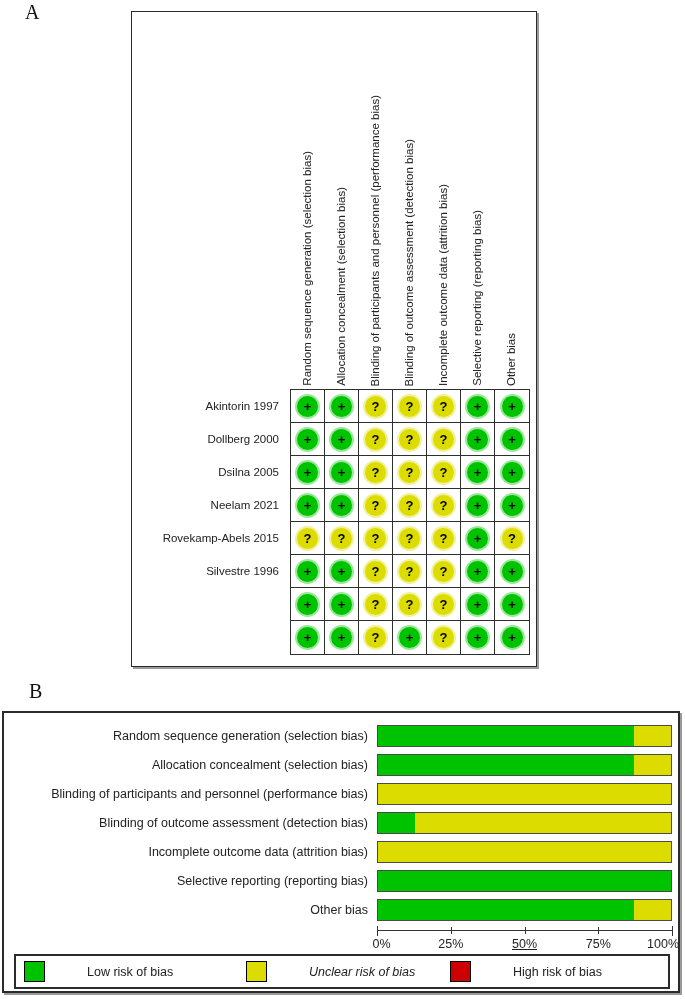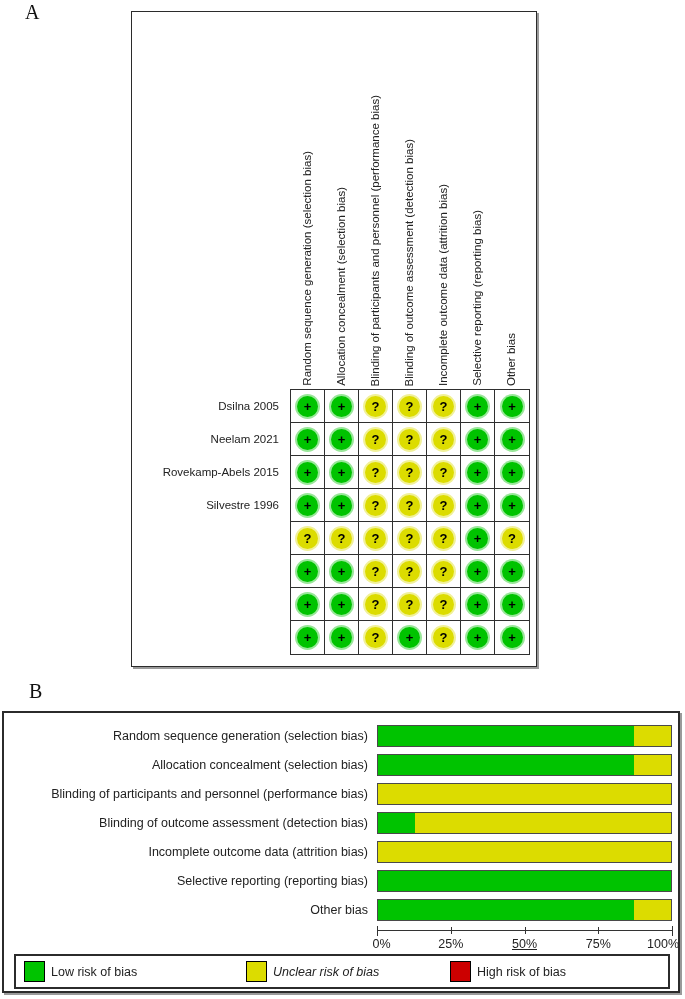--- a/index.html
+++ b/index.html
@@ -41,21 +41,21 @@
   .seg{height:100%;}
   .x-axis{position:absolute;left:373px;top:211px;width:295px;height:32px;}
   .axis-line{position:absolute;top:6px;left:0;width:100%;height:1px;background:#333;}
   .tick{position:absolute;top:3px;width:1px;height:7px;background:#333;}
   .tick-end{top:2px;height:10px;}
   .tick-label{position:absolute;top:13px;font-size:12.5px;color:#222;white-space:nowrap;}
   .legend{position:absolute;left:10px;top:241px;width:652px;height:31px;
           border:2px solid #2b2b2b;background:#fff;}
   .legend-item{position:absolute;top:0;height:100%;display:flex;align-items:center;gap:6px;}
   .legend-swatch{width:19px;height:19px;border:1px solid #000;flex:0 0 auto;}
-  .legend-label{font-size:12.5px;color:#222;white-space:nowrap;}
+  .legend-label{font-size:12.5px;color:#222;white-space:nowrap;margin-left:36px;}
 </style>
 </head>
 <body>
 
 <div class="page">
 
   <div class="panel-label" id="labelA">A</div>
 
   <div class="panel-a-box">
     <div class="headers">
@@ -75,20 +75,22 @@
           <span class="vtext">Incomplete outcome data (attrition bias)</span>
         </div>
         <div class="hdr-slot" style="left: 170px;">
           <span class="vtext">Selective reporting (reporting bias)</span>
         </div>
         <div class="hdr-slot" style="left: 204px;">
           <span class="vtext">Other bias</span>
         </div>
       </div>
     <div class="study-labels">
+        <div class="study-label">Akintorin 1997</div>
+        <div class="study-label">Dollberg 2000</div>
         <div class="study-label">Dsilna 2005</div>
         <div class="study-label">Neelam 2021</div>
         <div class="study-label">Rovekamp-Abels 2015</div>
         <div class="study-label">Silvestre 1996</div>
       </div>
     <div class="rob-grid">
         <div class="cell">
           <span class="circle" style="background: rgb(0, 195, 0); box-shadow: rgba(0, 195, 0, 0.4) 0px 0px 0px 2px;">+</span>
         </div>
         <div class="cell">

